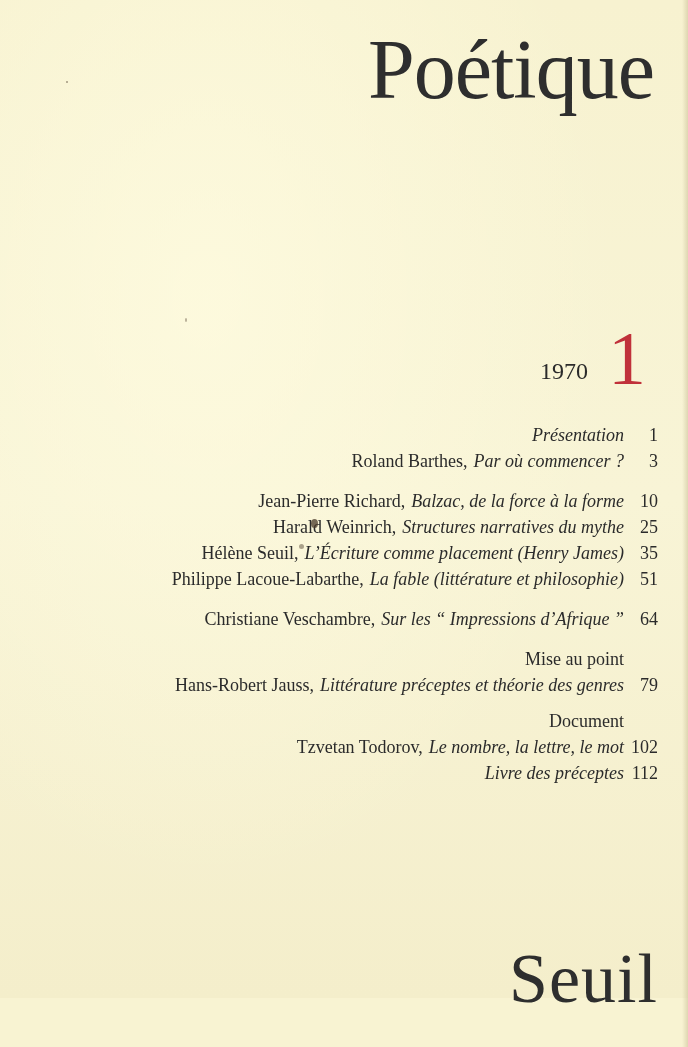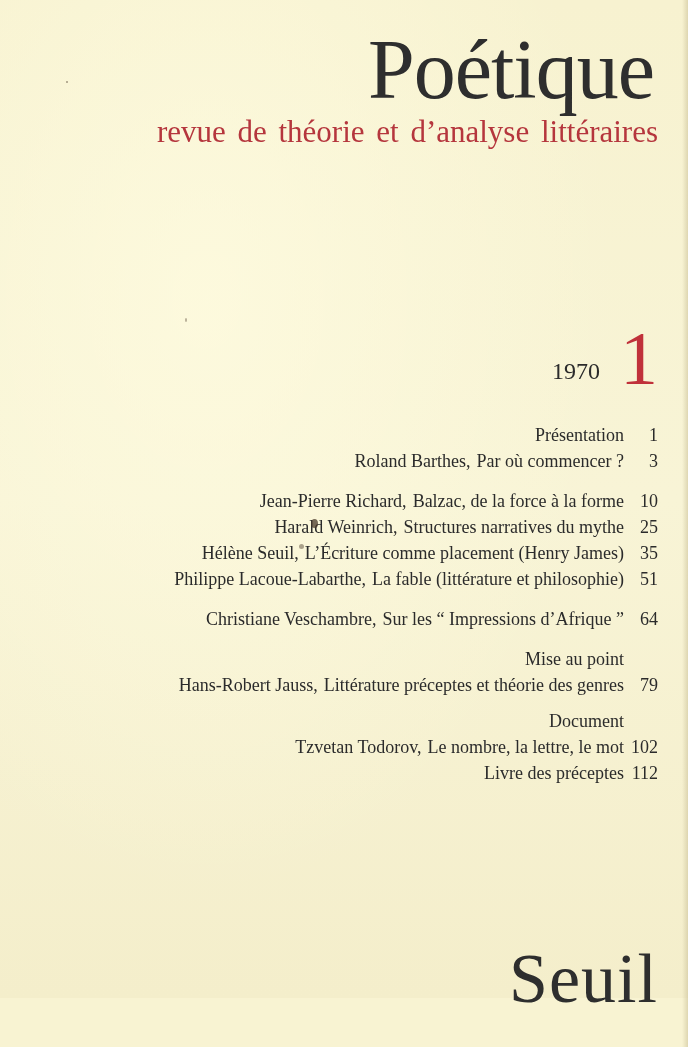--- a/index.html
+++ b/index.html
@@ -44,21 +44,21 @@
       right: 30px;
       top: 116px;
       font-size: 31px;
       line-height: 1;
       color: #b5363d;
       word-spacing: 4px;
       white-space: nowrap;
     }
     .issue {
       position: absolute;
-      right: 30px;
+      right: 42px;
       top: 328px;
       display: flex;
       align-items: flex-end;
       white-space: nowrap;
       text-align: center;
     }
     .issue .year {
       font-size: 24px;
       color: #2b2b2b;
       margin-right: 20px;
@@ -76,21 +76,21 @@
       width: 660px;
       font-size: 18px;
       line-height: 26px;
     }
     .toc-row {
       display: flex;
       justify-content: flex-end;
       white-space: nowrap;
     }
     .toc-row .author { font-style: normal; }
-    .toc-row .work { margin-left: 6px; }
+    .toc-row .work { font-style: italic; margin-left: 6px; }
     .toc-row .page {
       display: inline-block;
       min-width: 34px;
       text-align: right;
     }
     .toc-row.section-head .label { margin-right: 34px; margin-left: 47px; }
     .gap-sm { height: 10px; }
     .gap-md { height: 14px; }
     .publisher {
       position: absolute;
@@ -108,21 +108,20 @@
     }
   </style>
 </head>
 <body>
 
 <div class="cover">
 
   <div class="edge-right"></div>
 
   <div class="title">Poétique</div>
-  <div class="subtitle">revue de théorie et d’analyse littéraires</div>
 
   <div class="issue">
     <span class="year">1970</span>
     <span class="number">1</span>
   </div>
 
   <div class="toc">
 
     <div class="toc-row">
       <span class="work">Présentation</span>

